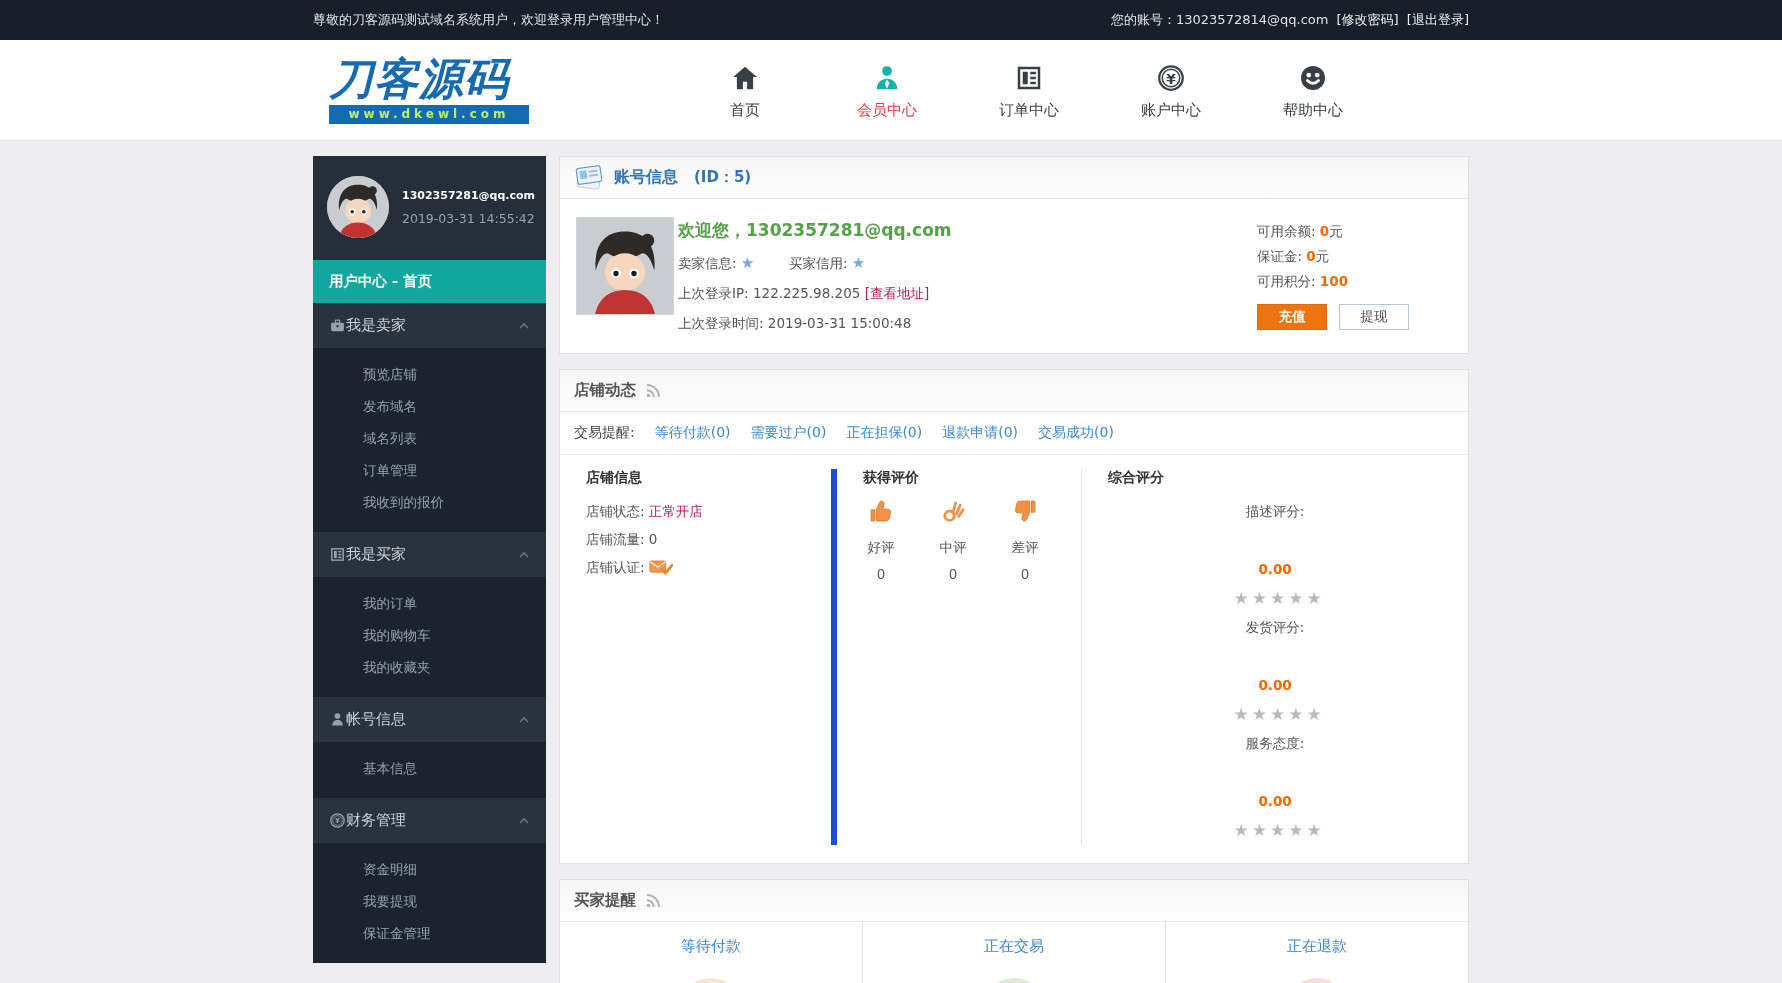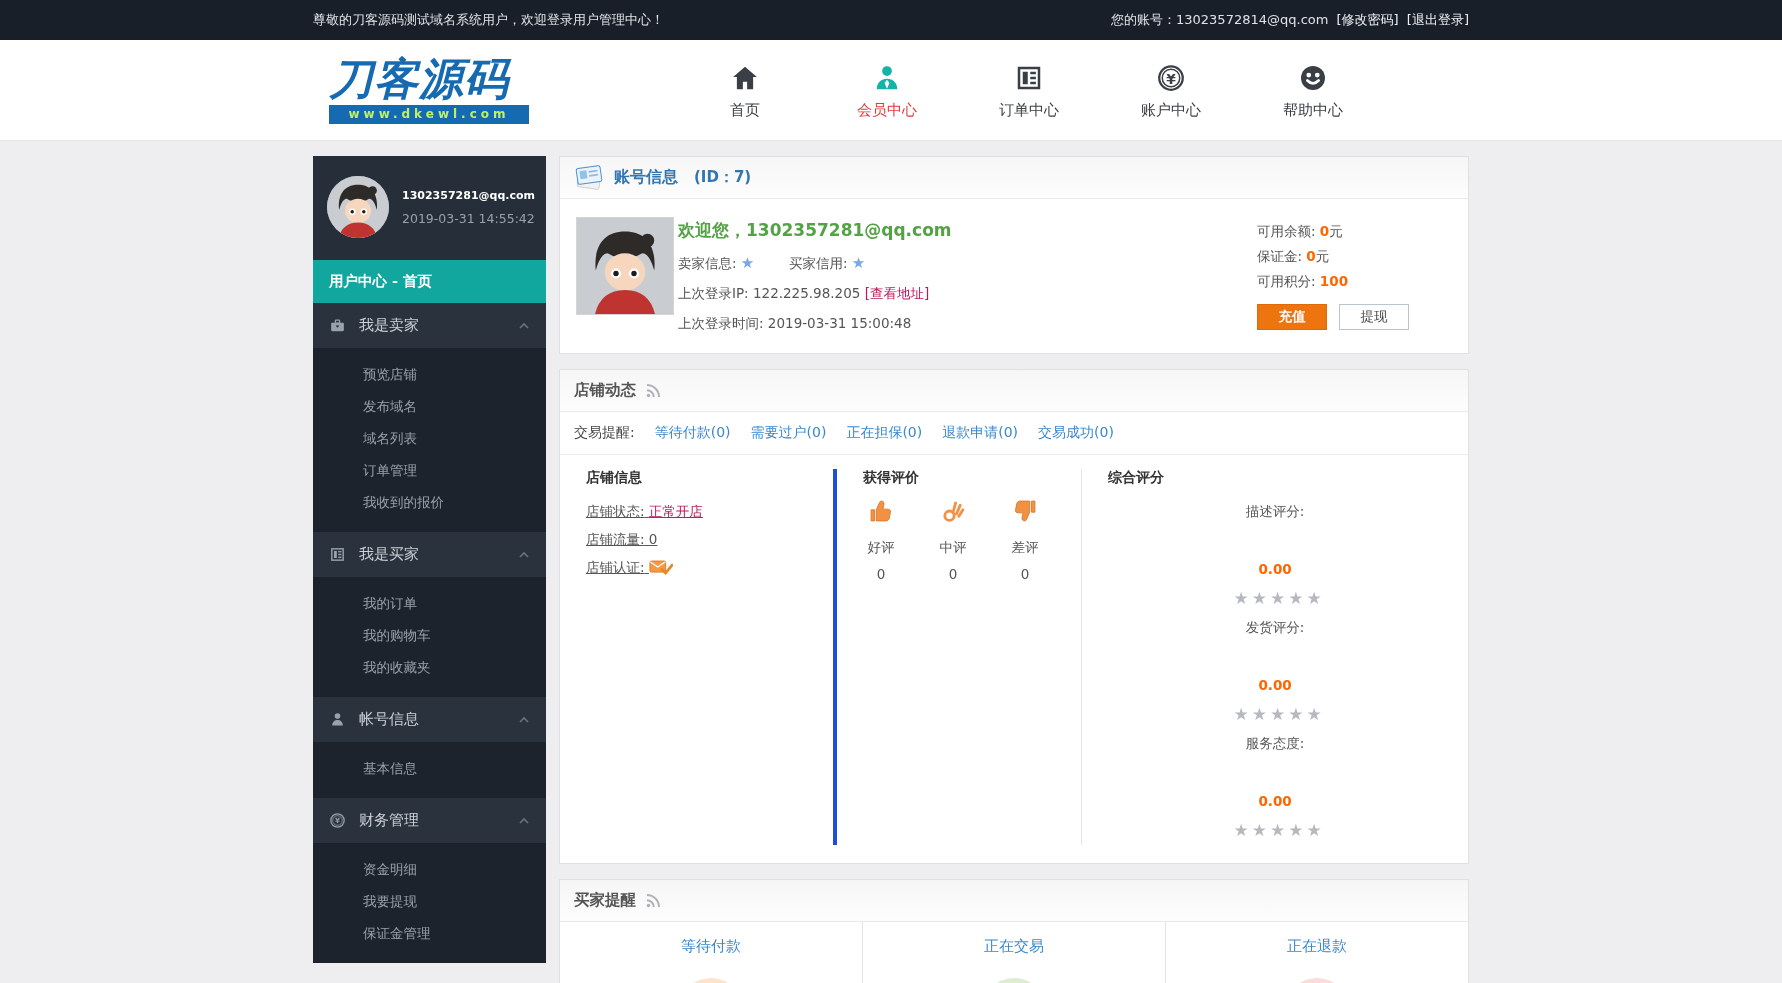--- a/index.html
+++ b/index.html
@@ -32,21 +32,21 @@
 
   
   .sidebar { width:233px; background:#1c232d; flex:0 0 auto; }
   .profile { background:#262e39; padding:20px 14px 22px; display:flex; align-items:center; gap:13px; }
   .avatar-round { width:62px; height:62px; border-radius:50%; overflow:hidden; background:#a7adb5; flex:0 0 auto; }
   .profile-email { font-size:11px; color:#ffffff; font-weight:bold; }
   .profile-time { font-size:12.5px; color:#99a1ab; margin-top:9px; }
   .side-home { background:#12a79e; color:#fff; font-size:14.5px; font-weight:bold; padding:12px 16px; cursor:pointer; }
   .side-section { background:#2a323d; display:flex; align-items:center; padding:13px 16px; cursor:pointer; }
   .side-section svg.sec-ic { width:17px; height:17px; flex:0 0 auto; }
-  .side-section .lbl { color:#ccd1d7; font-size:15px; margin-left:13px; }
+  .side-section .lbl { color:#ccd1d7; font-size:15px; }
   .side-section .chev { margin-left:auto; }
   .side-items { padding:11px 0 13px; }
   .side-item { padding:7px 16px 7px 50px; font-size:13.5px; color:#99a1ab; cursor:pointer; }
 
   
   .content { flex:1; margin-left:13px; }
   .panel { background:#fff; border:1px solid #e0e0e0; margin-bottom:15px; }
   .panel-head { height:42px; display:flex; align-items:center; padding:0 14px; background:linear-gradient(#f6f6f6,#fdfdfd); border-bottom:1px solid #e9e9e9; }
   .panel-head .title-blue { color:#3276b1; font-weight:bold; font-size:16px; margin-left:10px; }
   .panel-head .id-text  { color:#3276b1; font-weight:bold; font-size:15px; margin-left:16px; }
@@ -66,25 +66,25 @@
   .num { color:#ff6600; font-weight:bold; }
   .btns { margin-top:10px; display:flex; gap:12px; }
   .btn-recharge { width:70px; height:26px; background:#ee7410; color:#fff; border:1px solid #e06a0a; font-size:13.5px; font-weight:bold; cursor:pointer; font-family:inherit; }
   .btn-withdraw { width:70px; height:26px; background:#fff; color:#444; border:1px solid #b9c6d2; font-size:13.5px; cursor:pointer; font-family:inherit; }
 
   
   .reminders { display:flex; align-items:center; padding:12px 14px; border-bottom:1px solid #ececec; font-size:14px; color:#444; }
   .rem-link { color:#3a87cf; cursor:pointer; margin-left:20px; }
   .shop-cols { display:flex; padding:14px 0 18px; }
   .col { padding:0 26px; }
-  .col-1 { width:30.5%; border-right:4px solid #1d4ed8; }
+  .col-1 { width:30.5%; border-right:6px solid #1d4ed8; }
   .col-2 { width:27%;  border-right:1px solid #e6e6e6; }
   .col-3 { flex:1; }
   .col-title { font-size:14px; font-weight:bold; color:#333; margin-bottom:10px; }
-  .info-row { font-size:13.5px; color:#555; line-height:28px; display:flex; align-items:center;text-decoration:underline; }
+  .info-row { font-size:13.5px; color:#555; line-height:28px; display:flex; align-items:center; }
   .rate-row { display:flex; gap:44px; text-align:center; padding-left:4px; }
   .rate-item .r-lbl { font-size:13.5px; color:#555; margin-top:10px; }
   .rate-item .r-cnt { font-size:13.5px; color:#555; margin-top:9px; }
   .score-row { display:flex; align-items:center; font-size:13.5px; color:#555; line-height:29px;flex-direction:column; }
   .stars { color:#b6bac0; font-size:17px; letter-spacing:3px; margin-left:8px; }
 
   
   .buyer-cells { display:flex; }
   .cell { flex:1; text-align:center; padding:15px 0 28px; border-right:1px solid #e4e4e4; cursor:pointer; }
   .cell:last-child { border-right:none; }
@@ -285,21 +285,21 @@
         <div class="panel">
           <div class="panel-head">
             <svg width="30" height="26" viewBox="0 0 30 26">
               <rect x="4" y="8" width="22" height="15" rx="2" fill="#f2f2f2" stroke="#cfcfcf" transform="rotate(8 15 15)"></rect>
               <rect x="3" y="2" width="24" height="16" rx="2" fill="#eaf3fc" stroke="#4a90d2" transform="rotate(-8 15 10)"></rect>
               <rect x="6" y="5" width="7" height="8" fill="#8fc3ea" transform="rotate(-8 15 10)"></rect>
               <rect x="15" y="6" width="9" height="1.8" fill="#9bb7d2" transform="rotate(-8 15 10)"></rect>
               <rect x="15" y="10" width="9" height="1.8" fill="#9bb7d2" transform="rotate(-8 15 10)"></rect>
             </svg>
             <span class="title-blue">账号信息</span>
-            <span class="id-text">(ID：7)</span>
+            <span class="id-text">(ID：5)</span>
           </div>
           <div class="acc-body">
             <div class="acc-avatar">
               <svg viewBox="0 0 64 64" width="96" height="96">
                   <use href="#g-avatar"></use>
                 </svg>
             </div>
             <div class="acc-info">
               <div class="acc-welcome">欢迎您，1302357281@qq.com</div>
               <div class="acc-line">

